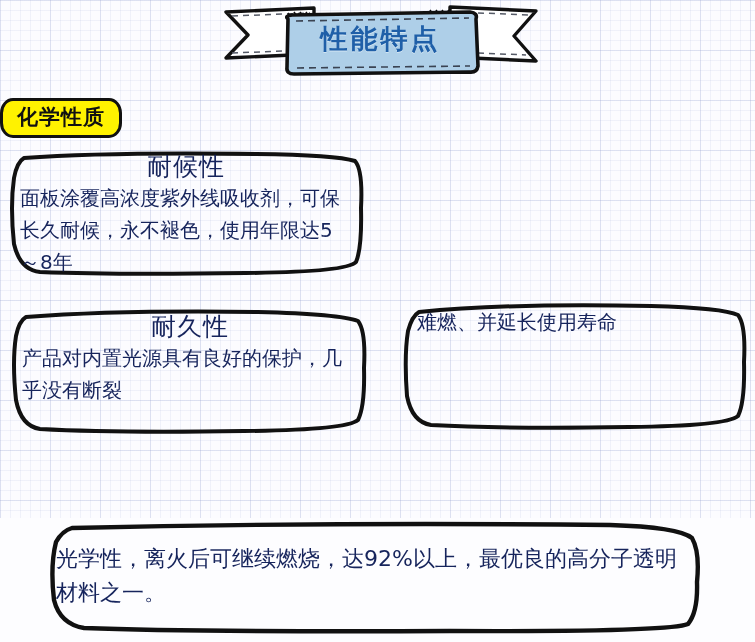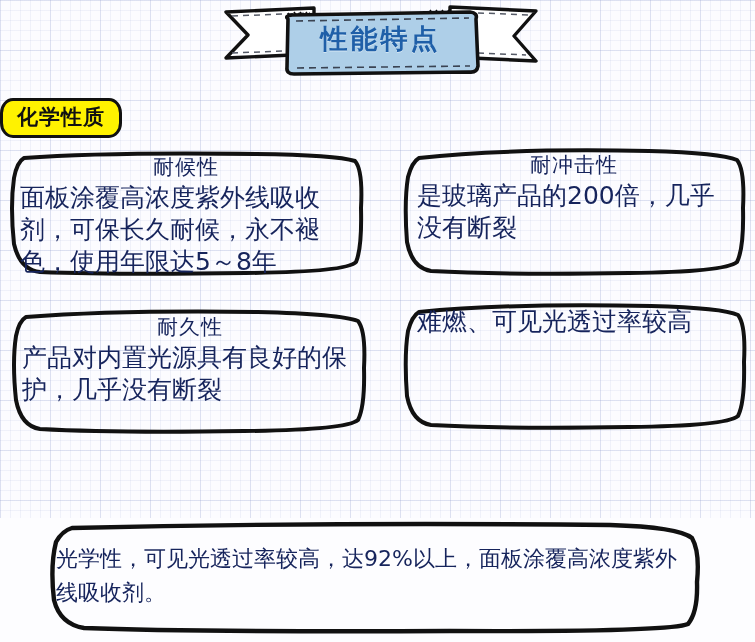--- a/index.html
+++ b/index.html
@@ -83,28 +83,28 @@
   .card-inner {
     position: absolute;
     left: 0; top: 0;
     width: 100%;
     height: 100%;
     box-sizing: border-box;
     color: #16245c;
   }
   .card-title {
     text-align: center;
-    font-size: 21px;
+    font-size: 25px;
     line-height: 30px;
     letter-spacing: 1px;
     color: #16245c;
     white-space: nowrap;
   }
   .card-body {
-    font-size: 25px;
+    font-size: 20px;
     line-height: 32px;
     letter-spacing: 0px;
     color: #16245c;
   }
 
   #card-weather   { left: 6px;   top: 148px; width: 362px; height: 130px; }
   #card-impact    { left: 399px; top: 146px; width: 350px; height: 131px; }
   #card-durable   { left: 8px;   top: 308px; width: 366px; height: 127px; }
   #card-flame     { left: 399px; top: 302px; width: 350px; height: 128px; }
   #card-optical   { left: 30px;  top: 522px; width: 672px; height: 112px; }
@@ -147,52 +147,43 @@
   <div id="card-weather" class="abs card">
     <svg width="362" height="130" viewBox="0 0 362 130">
       <path d="M18 10 Q100 4 250 6 Q330 7 349 13 Q357 22 355 60 Q356 100 350 114 Q341 124 240 125 Q110 127 34 124 Q14 122 8 96 Q4 58 8 30 Q11 14 18 10 Z" fill="none" stroke="#111111" stroke-width="4" stroke-linecap="round" stroke-linejoin="round"></path>
     </svg>
     <div class="card-inner">
       <div class="card-title">耐候性</div>
       <div class="card-body">面板涂覆高浓度紫外线吸收剂，可保长久耐候，永不褪色，使用年限达5～8年</div>
     </div>
   </div>
 
-  <div id="card-impact" class="abs card">
-    <svg width="350" height="131" viewBox="0 0 350 131">
-      <path d="M20 12 Q110 2 250 5 Q322 7 338 14 Q346 24 344 62 Q345 102 338 116 Q326 126 230 127 Q104 129 32 125 Q13 122 8 96 Q5 56 9 31 Q13 16 20 12 Z" fill="none" stroke="#111111" stroke-width="4" stroke-linecap="round" stroke-linejoin="round"></path>
-    </svg>
-    <div class="card-inner">
-      <div class="card-title">耐冲击性</div>
-      <div class="card-body">是玻璃产品的200倍，几乎没有断裂</div>
-    </div>
-  </div>
 
   <div id="card-durable" class="abs card">
     <svg width="366" height="127" viewBox="0 0 366 127">
       <path d="M18 9 Q110 2 250 4 Q332 6 350 13 Q358 23 356 60 Q357 98 350 112 Q338 122 236 123 Q106 125 32 121 Q13 118 8 92 Q4 54 8 28 Q11 13 18 9 Z" fill="none" stroke="#111111" stroke-width="4" stroke-linecap="round" stroke-linejoin="round"></path>
     </svg>
     <div class="card-inner">
       <div class="card-title">耐久性</div>
       <div class="card-body">产品对内置光源具有良好的保护，几乎没有断裂</div>
     </div>
   </div>
 
   <div id="card-flame" class="abs card">
     <svg width="350" height="128" viewBox="0 0 350 128">
       <path d="M20 10 Q110 1 252 4 Q324 6 339 13 Q347 23 345 60 Q346 100 339 114 Q327 124 230 125 Q104 127 32 123 Q13 120 8 94 Q5 54 9 29 Q13 14 20 10 Z" fill="none" stroke="#111111" stroke-width="4" stroke-linecap="round" stroke-linejoin="round"></path>
     </svg>
     <div class="card-inner">
-      <div class="card-body">难燃、可见光透过率较高</div>
+      <div class="card-body">难燃、并延长使用寿命</div>
     </div>
   </div>
 
 
   <div id="card-optical" class="abs card">
     <svg width="672" height="112" viewBox="0 0 672 112">
       <path d="M42 6 Q300 0 580 3 Q648 5 662 16 Q670 30 667 60 Q668 90 658 102 Q640 110 420 109 Q160 110 54 106 Q30 102 24 78 Q20 44 26 20 Q32 9 42 6 Z" fill="none" stroke="#111111" stroke-width="4.4" stroke-linecap="round" stroke-linejoin="round"></path>
     </svg>
     <div class="card-inner">
-      <div class="card-body">光学性，可见光透过率较高，达92%以上，面板涂覆高浓度紫外线吸收剂。</div>
+      <div class="card-body">光学性，离火后可继续燃烧，达92%以上，最优良的高分子透明材料之一。</div>
     </div>
   </div>
 
 </div>
 
 </body></html>

